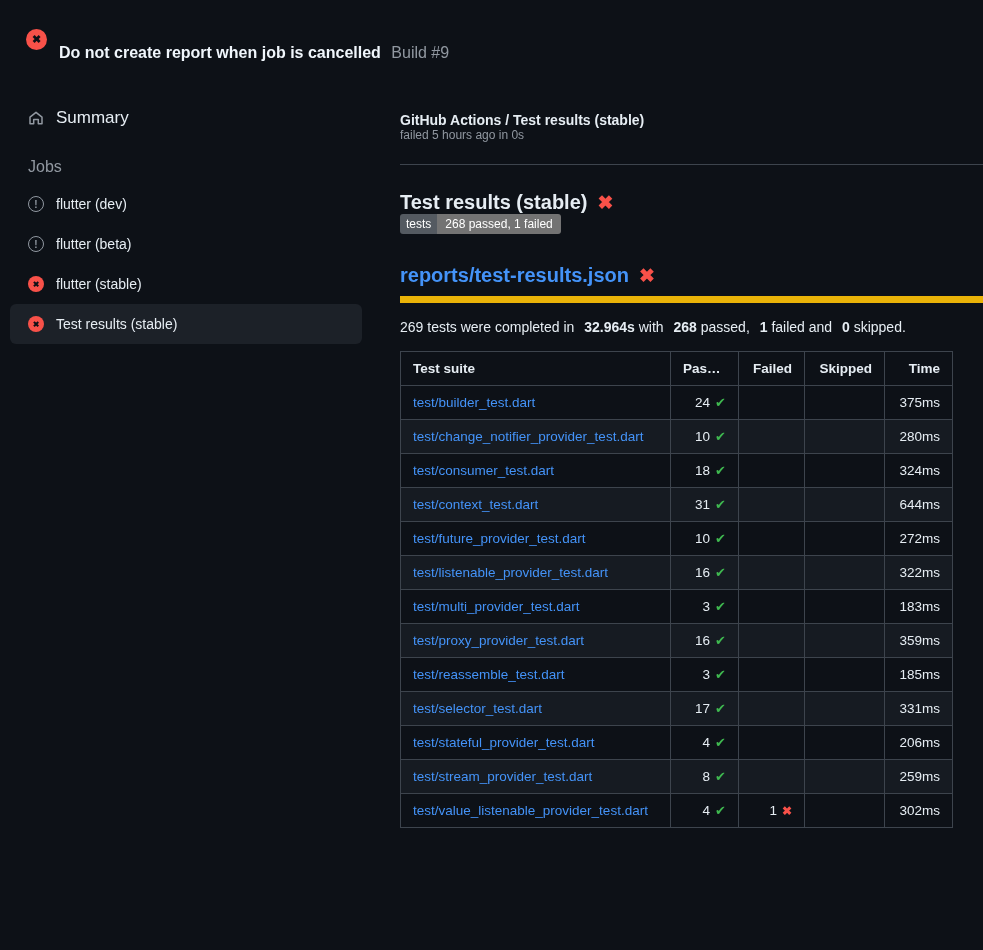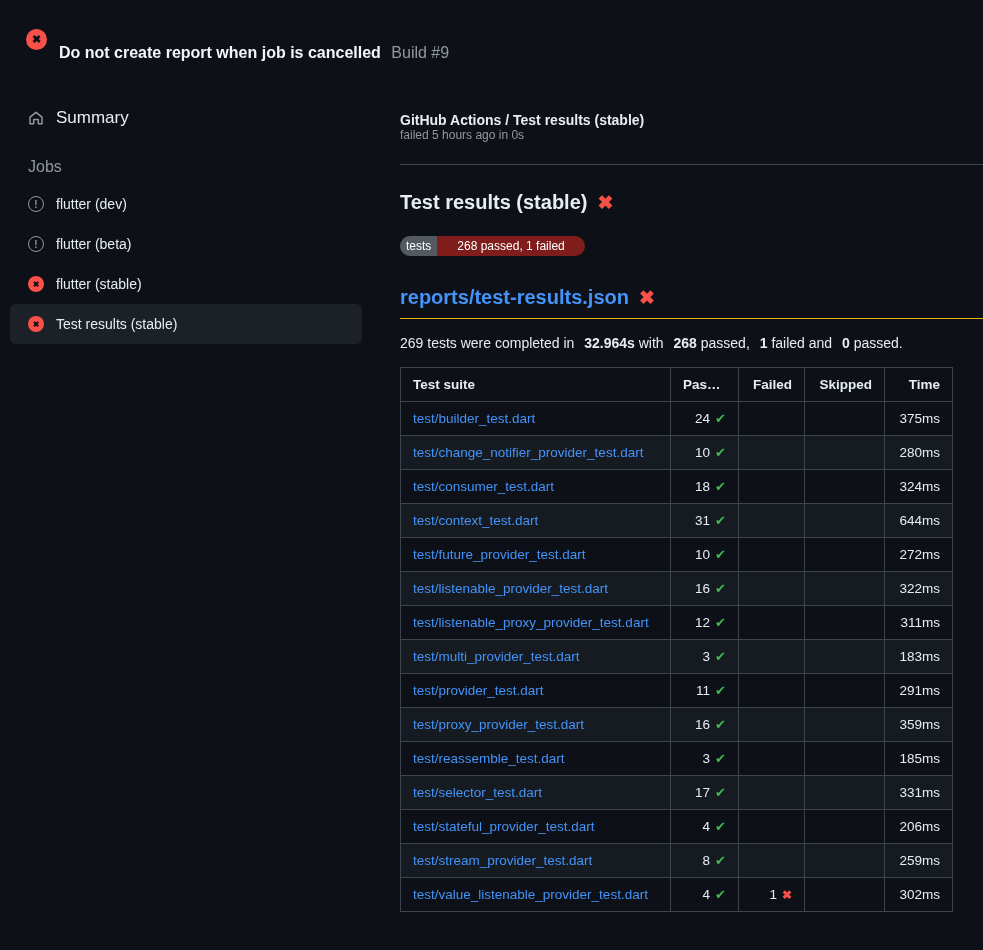--- a/index.html
+++ b/index.html
@@ -66,29 +66,29 @@
   .status-line { margin-top:0; font-size:12px; color:#9198a1; }
   .divider { margin-top:22px; border-bottom:1px solid #3d444d; }
 
   .section-title {
     margin-top:26px; font-size:20px; font-weight:700; color:#e6edf3;
     display:flex; align-items:center; gap:10px;
   }
   .x-mark { color:#f85149; font-weight:700; font-size:19px; }
 
   .badge {
-    display:inline-flex; margin-top:22px; border-radius:10px; overflow:hidden;
+    display:inline-flex; border-radius:3px; overflow:hidden;
     font-size:12px; line-height:1;align-items:flex-end;
   }
   .badge-label { background:#545a61; color:#ffffff; padding:4px 6px; }
-  .badge-value { background:#7f1d1d; color:#ffffff; padding:4px 20px; }
+  .badge-value { background:#737373; color:#ffffff; padding:4px 8px; }
 
   .report-title {
     margin-top:30px; padding-bottom:9px;
-    border-bottom:1px solid #eab308;
+    border-bottom:7px solid #eab308;
     font-size:20px; font-weight:700; color:#4493f8;
     display:flex; align-items:center; gap:10px;
   }
   .report-link { color:#4493f8; text-decoration:none; cursor:pointer; }
 
   .summary-line { margin-top:16px; font-size:14px; color:#e6edf3; }
   .summary-line b { font-weight:700;margin-left:6px; }
 
   
   table.results {
@@ -170,21 +170,21 @@
       <div class="badge">
         <span class="badge-label">tests</span>
         <span class="badge-value">268 passed, 1 failed</span>
       </div>
 
       <h2 class="report-title">
         <a class="report-link">reports/test-results.json</a>
         <span class="x-mark">✖</span>
       </h2>
 
-      <p class="summary-line"><span>269 tests were completed in </span><b>32.964s</b><span> with </span><b>268</b><span> passed, </span><b>1</b><span> failed and </span><b>0</b><span> passed.</span></p>
+      <p class="summary-line"><span>269 tests were completed in </span><b>32.964s</b><span> with </span><b>268</b><span> passed, </span><b>1</b><span> failed and </span><b>0</b><span> skipped.</span></p>
 
       <table class="results">
         <colgroup>
           <col class="col-suite">
             <col class="col-passed">
             <col class="col-failed">
             <col class="col-skipped">
             <col class="col-time">
         </colgroup>
         <thead>
@@ -239,43 +239,29 @@
 
 
         <tr class="result-row">
           <td><a class="suite-link">test/listenable_provider_test.dart</a></td>
           <td class="num"><span class="nval">16</span><span class="check">✔</span></td>
           <td class="num"></td>
           <td class="num"></td>
           <td class="time">322ms</td>
         </tr>
 
-        <tr class="result-row">
-          <td><a class="suite-link">test/listenable_proxy_provider_test.dart</a></td>
-          <td class="num"><span class="nval">12</span><span class="check">✔</span></td>
-          <td class="num"></td>
-          <td class="num"></td>
-          <td class="time">311ms</td>
-        </tr>
 
         <tr class="result-row">
           <td><a class="suite-link">test/multi_provider_test.dart</a></td>
           <td class="num"><span class="nval">3</span><span class="check">✔</span></td>
           <td class="num"></td>
           <td class="num"></td>
           <td class="time">183ms</td>
         </tr>
 
-        <tr class="result-row">
-          <td><a class="suite-link">test/provider_test.dart</a></td>
-          <td class="num"><span class="nval">11</span><span class="check">✔</span></td>
-          <td class="num"></td>
-          <td class="num"></td>
-          <td class="time">291ms</td>
-        </tr>
 
         <tr class="result-row">
           <td><a class="suite-link">test/proxy_provider_test.dart</a></td>
           <td class="num"><span class="nval">16</span><span class="check">✔</span></td>
           <td class="num"></td>
           <td class="num"></td>
           <td class="time">359ms</td>
         </tr>
 
         <tr class="result-row">

